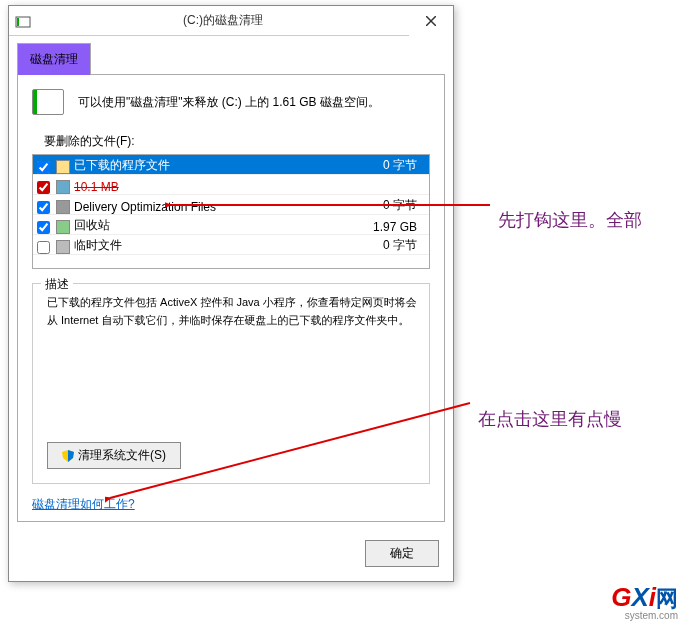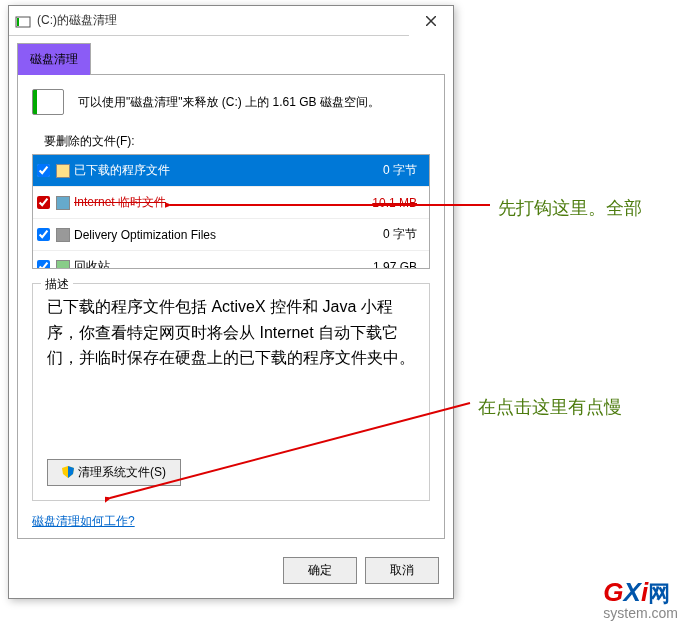--- a/index.html
+++ b/index.html
@@ -1,63 +1,63 @@
 <!DOCTYPE html>
 <html><head>
 <meta charset="utf-8">
 <style>
 * { box-sizing: border-box; margin: 0; padding: 0; }
 body { font-family: "Microsoft YaHei", "SimSun", sans-serif; font-size: 12px; background: #fff; width: 690px; height: 629px; position: relative; }
 .dialog { position: absolute; left: 8px; top: 5px; width: 446px; background: #fff; border: 1px solid #888; box-shadow: 2px 2px 8px rgba(0,0,0,0.25); }
-.titlebar { display: flex; align-items: center; height: 30px; background: #fff; border-bottom: 1px solid #ccc; }
+.titlebar { display: flex; align-items: center; height: 30px; background: #fff; border-bottom: 1px solid #ccc; text-align: center; }
 .titlebar-icon { width: 16px; height: 16px; margin: 0 6px; display: inline-flex; align-items: center; justify-content: center; }
 .titlebar-title { flex: 1; font-size: 12px; color: #333; }
 .close-btn { width: 44px; height: 30px; display: flex; align-items: center; justify-content: center; font-size: 14px; color: #333; background: #fff; }
 .tabbar { padding: 6px 8px 0 8px; position: relative; }
 .tab { display: inline-block; padding: 7px 12px; border: 1px solid #aaa; border-bottom: none; background: #8b5cf6; position: relative; top: 1px; font-size: 12px; }
 .tab-content { border: 1px solid #aaa; margin: 0 8px 8px 8px; padding: 14px 14px 8px 14px; background: #fff; }
 .info-row { display: flex; align-items: center; margin-bottom: 18px; }
 .disk-icon { width: 32px; height: 26px; border: 1px solid #888; border-radius: 2px; margin-right: 14px; background: linear-gradient(90deg, #0a0 0%, #0a0 12%, #fff 12%); }
 .info-text { font-size: 12px; }
 .label-del { margin: 10px 0 4px 12px; font-size: 12px; }
 .file-list { border: 1px solid #aaa; background: #fff; height: 115px; overflow-y: scroll; position: relative; }
-.file-row { display: flex; align-items: center; height: 32px; padding: 0 4px; border-bottom: 1px solid #eee; }
+.file-row { display: flex; align-items: flex-end; height: 20px; padding: 0 4px; border-bottom: 1px solid #eee; }
 .file-row.selected { background: #0078d7; color: #fff; }
 .file-row.red-strike { text-decoration: line-through; color: #c00; }
 .file-row.red-strike .file-cb { accent-color: #c00; }
 .file-cb { margin-right: 6px; }
 .file-ico { width: 14px; height: 14px; margin-right: 4px; display: inline-block; background: #ddd; border: 1px solid #888; }
 .file-ico.folder { background: #ffe088; }
 .file-ico.ie { background: #6ac; }
 .file-ico.opt { background: #999; }
 .file-ico.recycle { background: #8c8; }
 .file-ico.temp { background: #bbb; }
 .file-name { flex: 1; font-size: 12px; white-space: nowrap; }
 .file-size { font-size: 12px; padding-right: 8px; text-align: right; }
 .total-row { display: flex; margin-top: 14px; font-size: 12px; }
 .total-label { flex: 1; }
 .desc-group { margin-top: 14px; border: 1px solid #ccc; padding: 10px 10px 14px 14px; position: relative; }
 .desc-title { position: absolute; top: -8px; left: 8px; background: #fff; padding: 0 4px; font-size: 12px; }
-.desc-text { font-size: 16px; line-height: 1.6; min-height: 60px; }
+.desc-text { font-size: 11px; line-height: 1.6; min-height: 60px; }
 .desc-buttons { display: flex; justify-content: space-between; margin-top: 88px; }
 .btn { padding: 4px 14px; border: 1px solid #888; background: #eee; font-size: 12px; display: inline-flex; align-items: center; gap: 4px; cursor: pointer; }
 .shield { width: 12px; height: 12px; display: inline-block; }
 .link { color: #0066cc; text-decoration: underline; font-size: 12px; display: inline-block; margin: 12px 0 0 0; cursor: pointer; }
 .footer { display: flex; justify-content: flex-end; gap: 8px; padding: 10px 14px 14px 0; }
 .footer .btn { min-width: 74px; justify-content: center; }
-.annotation { position: absolute; color: #4d7c0f; font-size: 18px; font-family: Liberation Serif, serif; }
+.annotation { position: absolute; color: #701a75; font-size: 18px; font-family: Liberation Serif, serif; margin-top: 12px; }
 .ann1 { left: 498px; top: 195px; width: 170px; line-height: 1.5; }
 .ann2 { left: 478px; top: 395px; width: 200px; }
 .arrow-svg { position: absolute; pointer-events: none; }
 .logo { position: absolute; right: 12px; bottom: 8px; font-family: Arial, sans-serif; }
 .logo-g { color: #d00; font-size: 26px; font-weight: bold; font-style: italic; }
 .logo-x { color: #0055aa; font-size: 26px; font-weight: bold; font-style: italic; }
 .logo-i { color: #d00; font-size: 26px; font-weight: bold; font-style: italic; }
 .logo-cn { color: #0055aa; font-size: 22px; font-weight: bold; }
-.logo-sub { color: #888; font-size: 14px; margin-top: -4px; display:block; text-align:right; }
+.logo-sub { color: #888; font-size: 10px; margin-top: -4px; display:block; text-align:right; }
 </style>
 </head>
 <body>
 
 <div class="dialog">
   <div class="titlebar">
     <span class="titlebar-icon">
       <svg width="16" height="16">
           <rect x="1" y="4" width="14" height="10" fill="#fff" stroke="#555"></rect>
           <rect x="2" y="5" width="2" height="8" fill="#0a0"></rect>
@@ -86,21 +86,20 @@
     <div class="file-list" id="file-list">
         <div class="file-row selected">
           <input type="checkbox" class="file-cb" checked="" style="">
           <span class="file-ico folder"></span>
           <span class="file-name">已下载的程序文件</span>
           <span class="file-size">0 字节</span>
         </div>
         <div class="file-row red-strike">
           <input type="checkbox" class="file-cb" checked="" style="">
           <span class="file-ico ie"></span>
-          <span class="file-name">Internet 临时文件</span>
           <span class="file-size">10.1 MB</span>
         </div>
         <div class="file-row">
           <input type="checkbox" class="file-cb" checked="" style="">
           <span class="file-ico opt"></span>
           <span class="file-name">Delivery Optimization Files</span>
           <span class="file-size">0 字节</span>
         </div>
         <div class="file-row">
           <input type="checkbox" class="file-cb" checked="" style="">
@@ -131,21 +130,20 @@
           <span>清理系统文件(S)</span>
         </button>
       </div>
     </div>
 
     <a class="link">磁盘清理如何工作?</a>
   </div>
 
   <div class="footer">
     <button class="btn">确定</button>
-    <button class="btn">取消</button>
   </div>
 </div>
 
 <svg class="arrow-svg" style="left:165px; top:195px;" width="330" height="20">
   <defs>
       <marker id="ah1" markerWidth="10" markerHeight="8" refX="1" refY="4" orient="auto">
         <path d="M10,0 L0,4 L10,8 Z" fill="#d00"></path>
       </marker>
     </defs>
   <line x1="325" y1="10" x2="5" y2="10" stroke="#d00" stroke-width="2" marker-end="url(#ah1)"></line>

